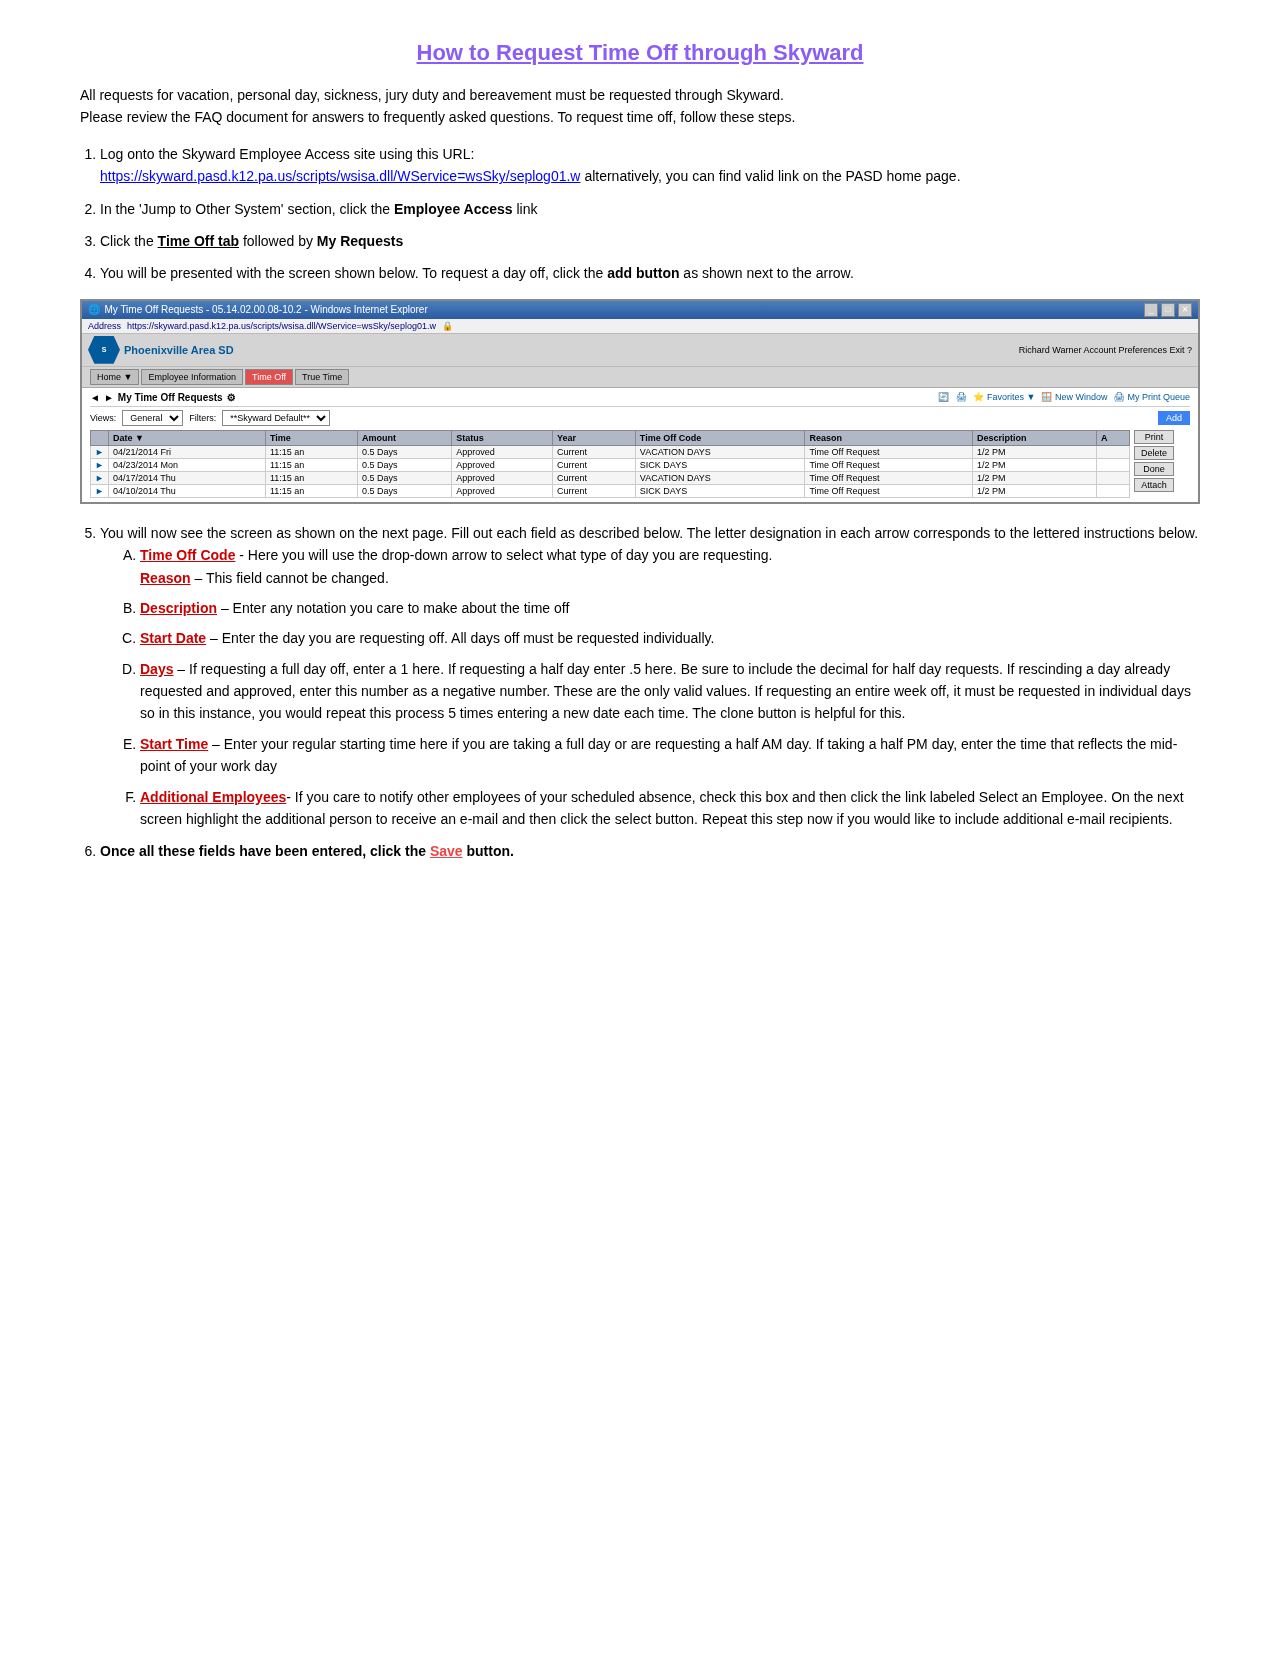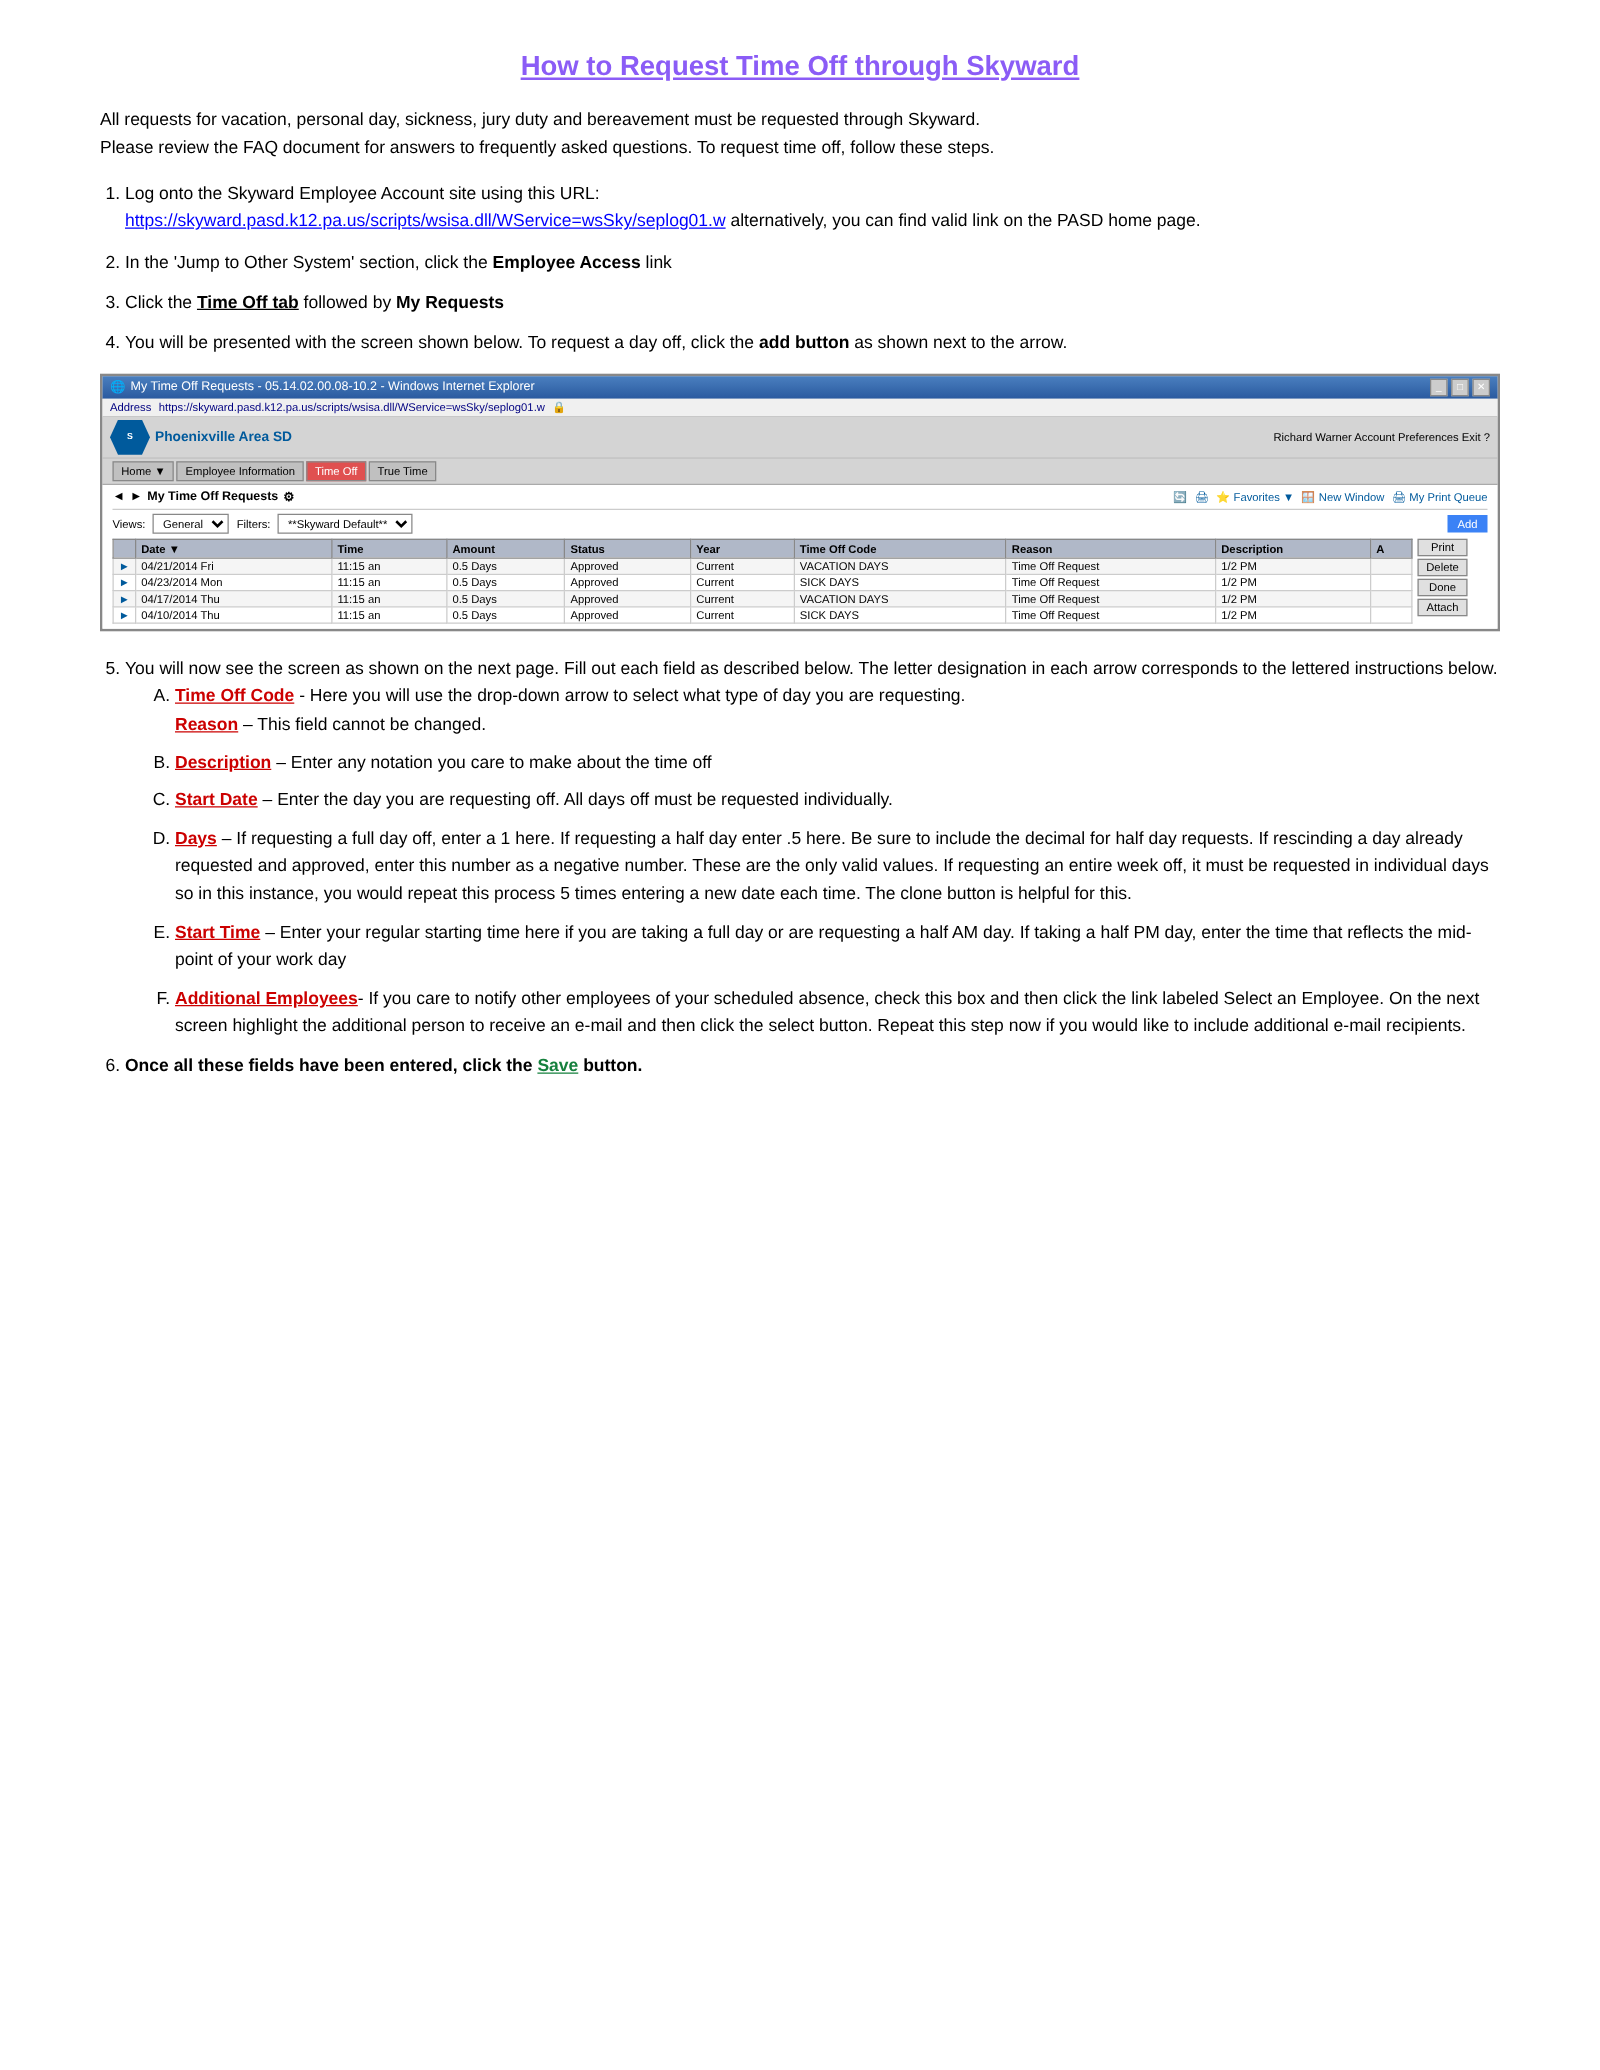--- a/index.html
+++ b/index.html
@@ -171,35 +171,35 @@
       border: 1px solid #ccc;
       padding: 1px 4px;
     }
     .data-table tr:nth-child(odd) { background: #f5f5f5; }
     .data-table tr:nth-child(even) { background: #fff; }
     .expand-col { width: 12px; text-align: center; color: #005a9c; }
     
     .sub-steps { margin-left: 40px; margin-bottom: 10px; }
     .sub-steps li { margin-bottom: 8px; line-height: 1.6; }
     .note-text { color: #c00; font-weight: bold; text-decoration: underline; }
-    .save-link { color: #15803d; font-weight: bold; text-decoration: underline; }
+    .save-link { color: #ef4444; font-weight: bold; text-decoration: underline; }
   </style>
 </head>
 <body>
 
 <h1>How to Request Time Off through Skyward</h1>
 
 <p class="intro">
   <span>All requests for vacation, personal day, sickness,  jury duty and bereavement must be requested through Skyward.</span><br>
   <span>Please review the FAQ document for answers to frequently asked questions. To request time off, follow these steps.</span>
 </p>
 
 <ol class="steps">
   <li>
-    <span>Log onto the Skyward Employee Account site using this URL:</span><br>
+    <span>Log onto the Skyward Employee Access site using this URL:</span><br>
     <a href="#">https://skyward.pasd.k12.pa.us/scripts/wsisa.dll/WService=wsSky/seplog01.w</a>
     <span>  alternatively, you can find valid link on the PASD home page.</span>
   </li>
   <li>
     <span>In the 'Jump to Other System' section, click the </span><span class="bold">Employee Access</span><span> link</span>
   </li>
   <li>
     <span>Click the </span><span class="underline-black">Time Off tab</span><span> followed by </span><span class="bold">My Requests</span>
   </li>
   <li>

